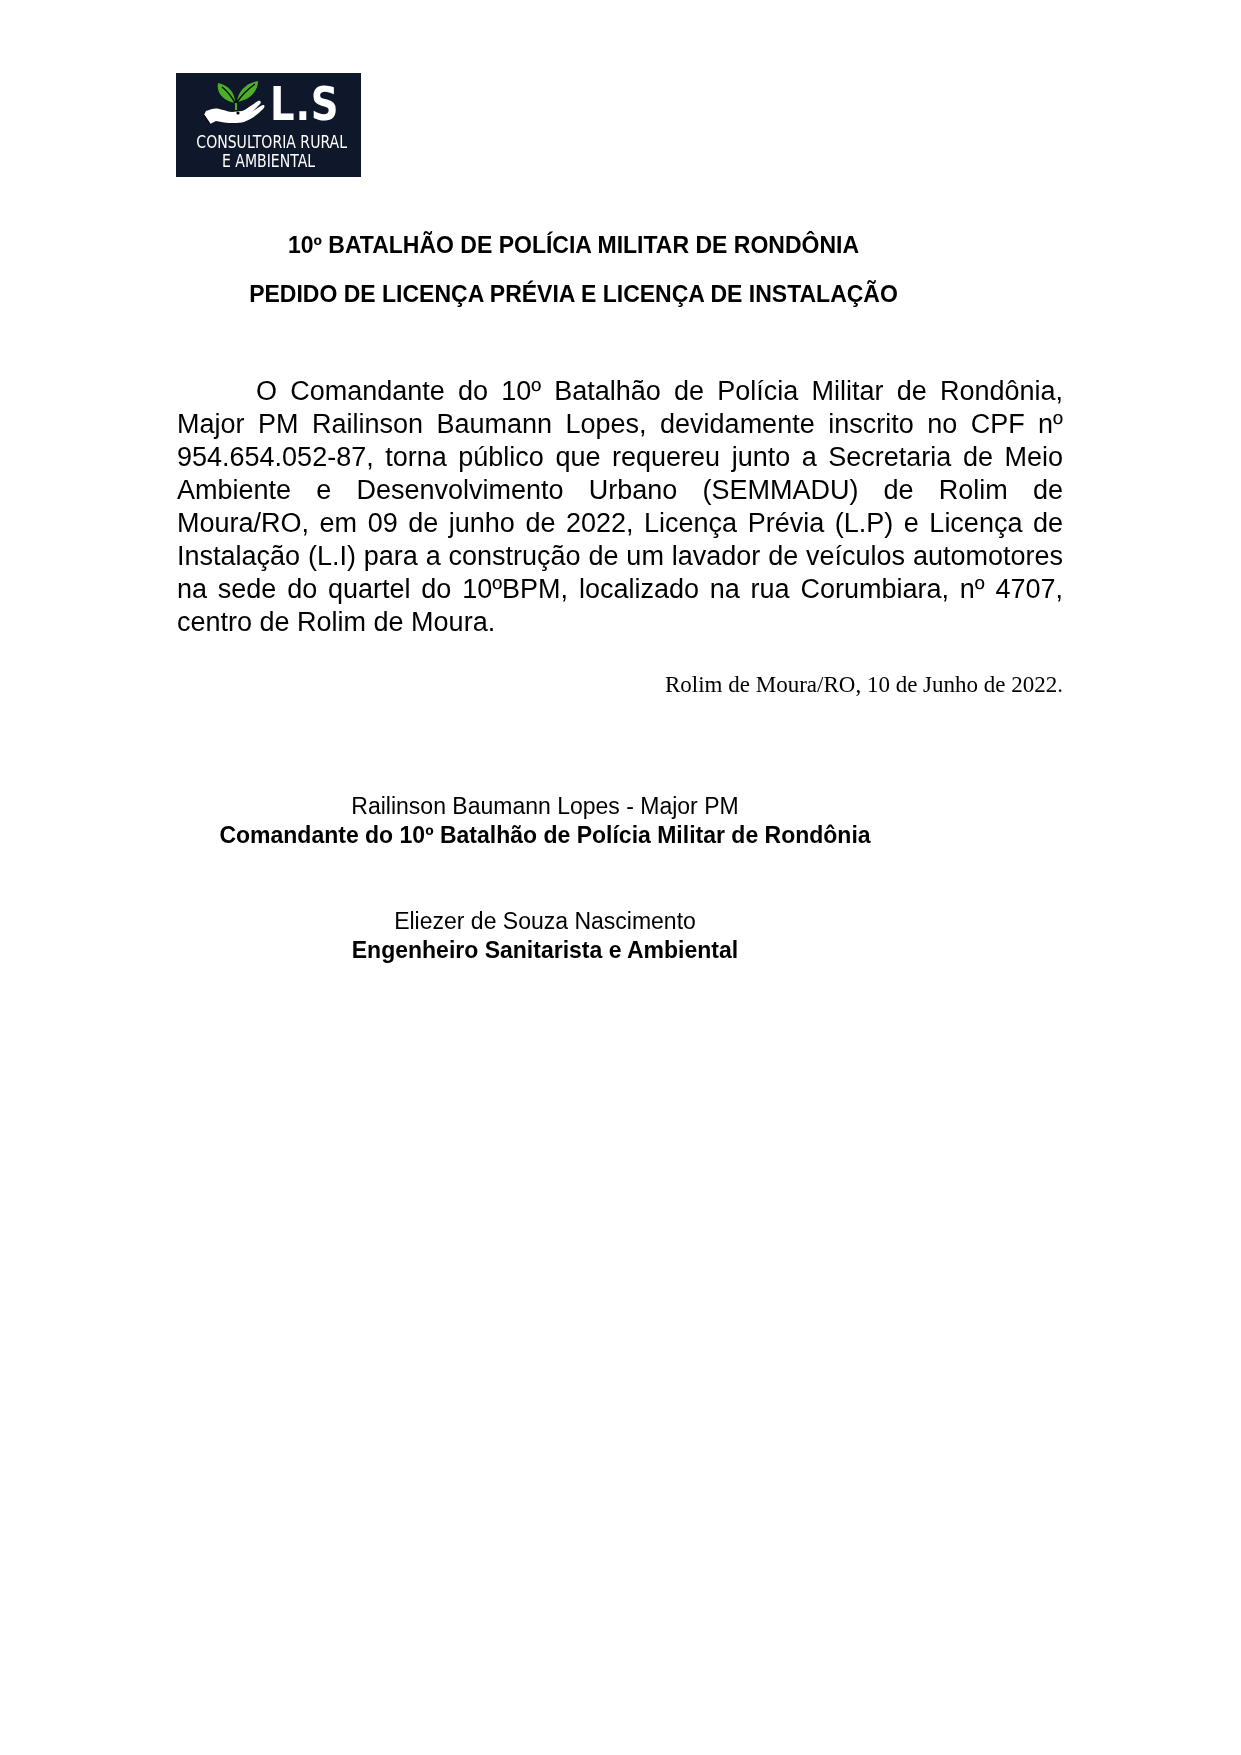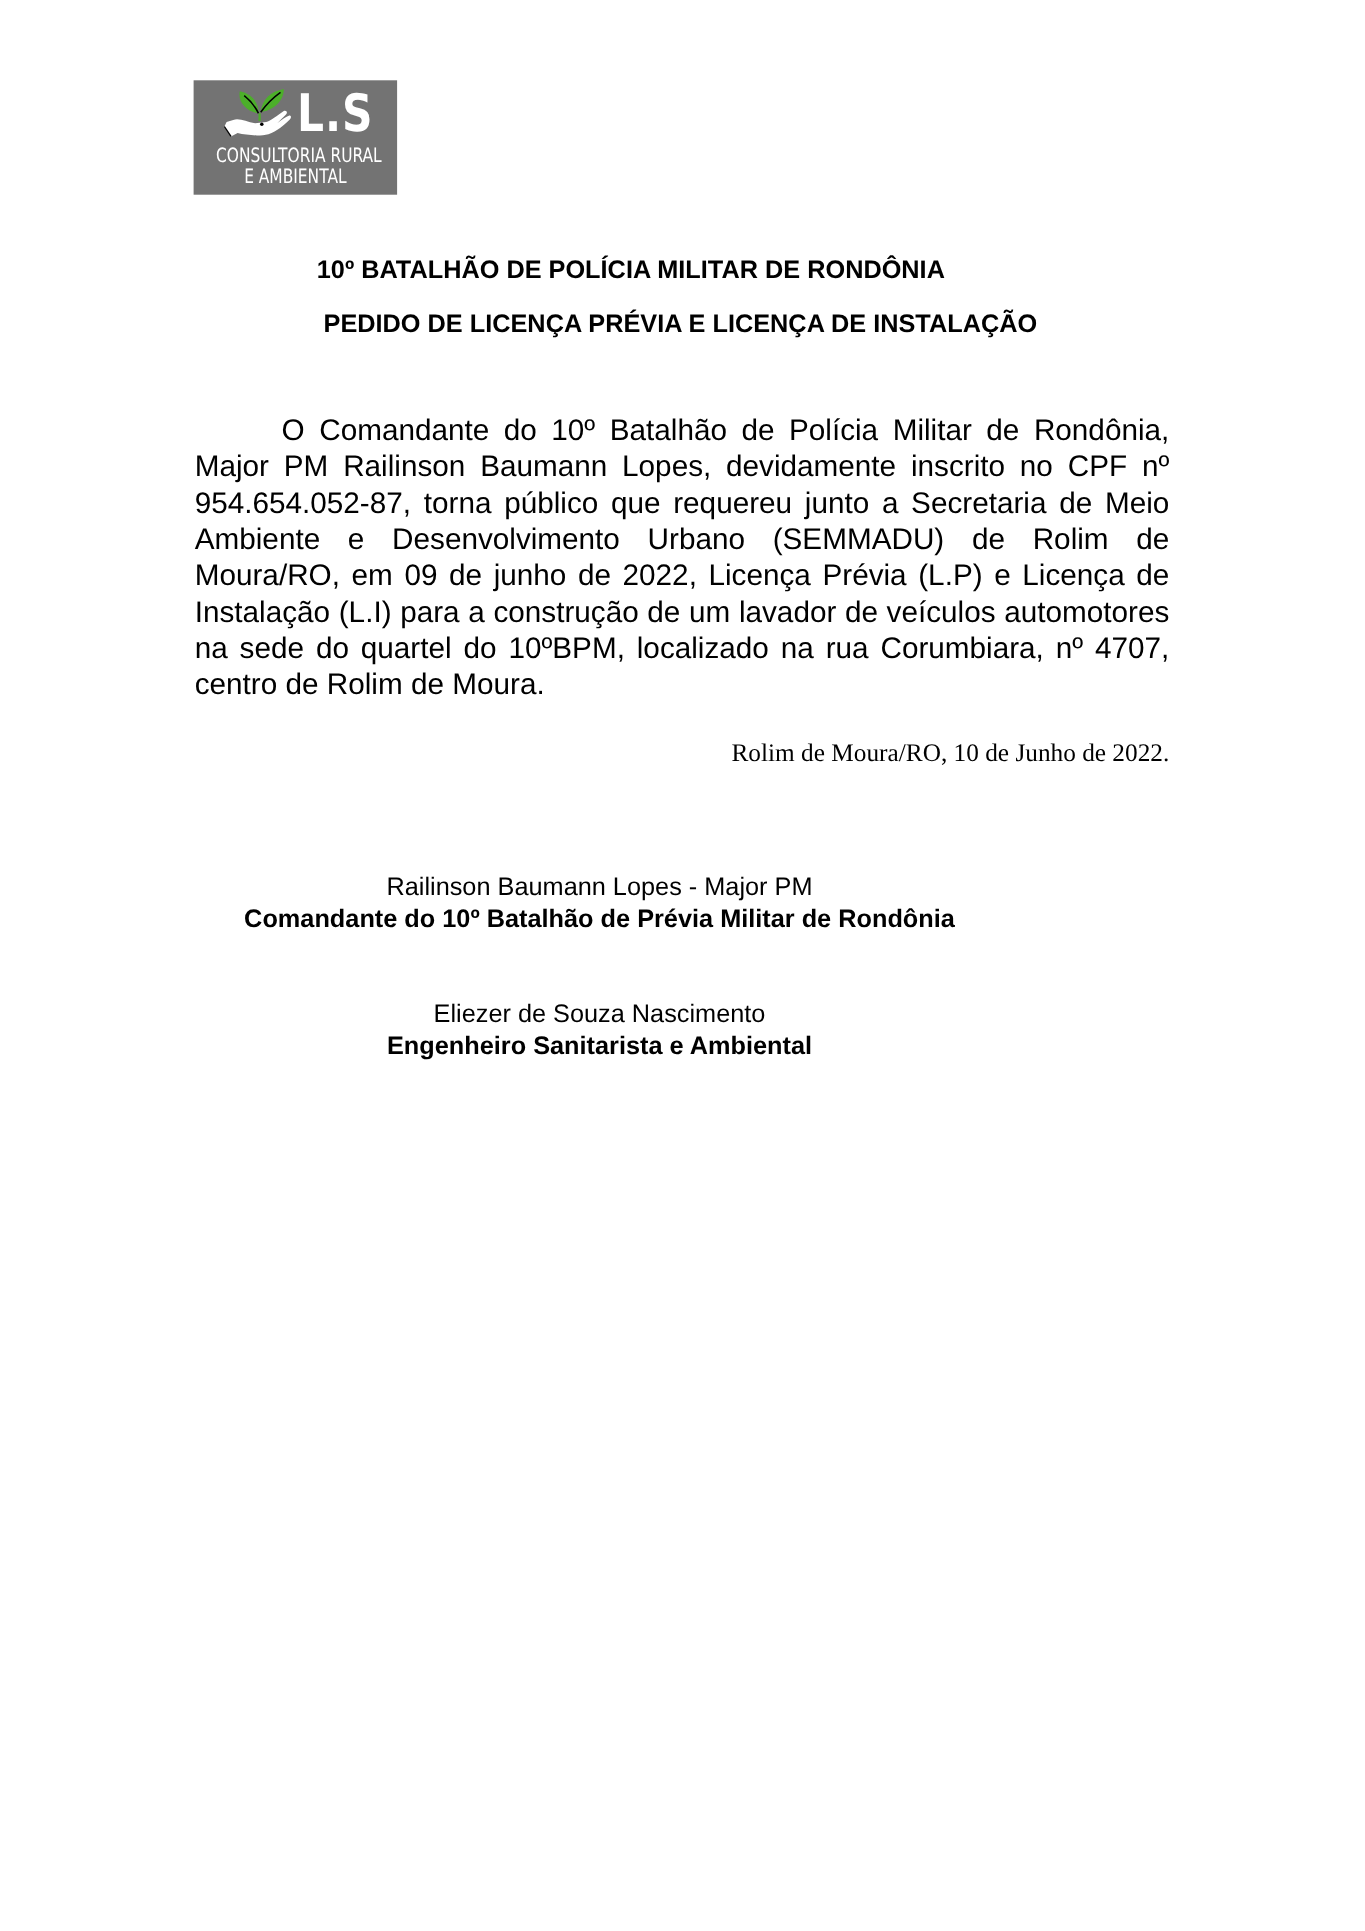--- a/index.html
+++ b/index.html
@@ -14,21 +14,21 @@
       overflow: hidden;
       font-family: "Liberation Sans", sans-serif;
       color: #000000;
     }
     .logo {
       position: absolute;
       left: 176px;
       top: 73px;
       width: 185px;
       height: 104px;
-      background: #737373;
+      background: #0f172a;
       overflow: hidden;
     }
     .logo svg.mark {
       position: absolute;
       left: 26px;
       top: 6px;
       width: 68px;
       height: 52px;
     }
     .logo .ls {
@@ -63,21 +63,21 @@
     .title {
       position: absolute;
       left: 0;
       width: 1147px;
       text-align: center;
       font-weight: bold;
       font-size: 23px;
       white-space: nowrap;
     }
     .title.t1 { top: 232px; }
-    .title.t2 { top: 281px; margin-left: 45px; }
+    .title.t2 { top: 281px; }
 
     .body-text {
       position: absolute;
       left: 177px;
       top: 375px;
       width: 886px;
       font-size: 27px;
       line-height: 33px;
       text-align: justify;
       text-indent: 79px;
@@ -128,19 +128,19 @@
 
 <div class="title t1">10º BATALHÃO DE POLÍCIA MILITAR DE RONDÔNIA</div>
 <div class="title t2">PEDIDO DE LICENÇA PRÉVIA E LICENÇA DE INSTALAÇÃO</div>
 
 <p class="body-text">O Comandante do 10º Batalhão de Polícia Militar de Rondônia, Major PM Railinson Baumann Lopes, devidamente inscrito no CPF nº 954.654.052-87, torna público que requereu junto a Secretaria de Meio Ambiente e Desenvolvimento Urbano (SEMMADU) de Rolim de Moura/RO, em 09 de junho de 2022, Licença Prévia (L.P) e Licença de Instalação (L.I) para a construção de um lavador de veículos automotores na sede do quartel do 10ºBPM, localizado na rua Corumbiara, nº 4707, centro de Rolim de Moura.</p>
 
 <div class="date-line">Rolim de Moura/RO, 10 de Junho de 2022.</div>
 
 <div class="sig s1">
   <div>Railinson Baumann Lopes - Major PM</div>
-  <div class="bold">Comandante do 10º Batalhão de Prévia Militar de Rondônia</div>
+  <div class="bold">Comandante do 10º Batalhão de Polícia Militar de Rondônia</div>
 </div>
 
 <div class="sig s2">
   <div>Eliezer de Souza Nascimento</div>
   <div class="bold">Engenheiro Sanitarista e Ambiental</div>
 </div>
 
 </body></html>

